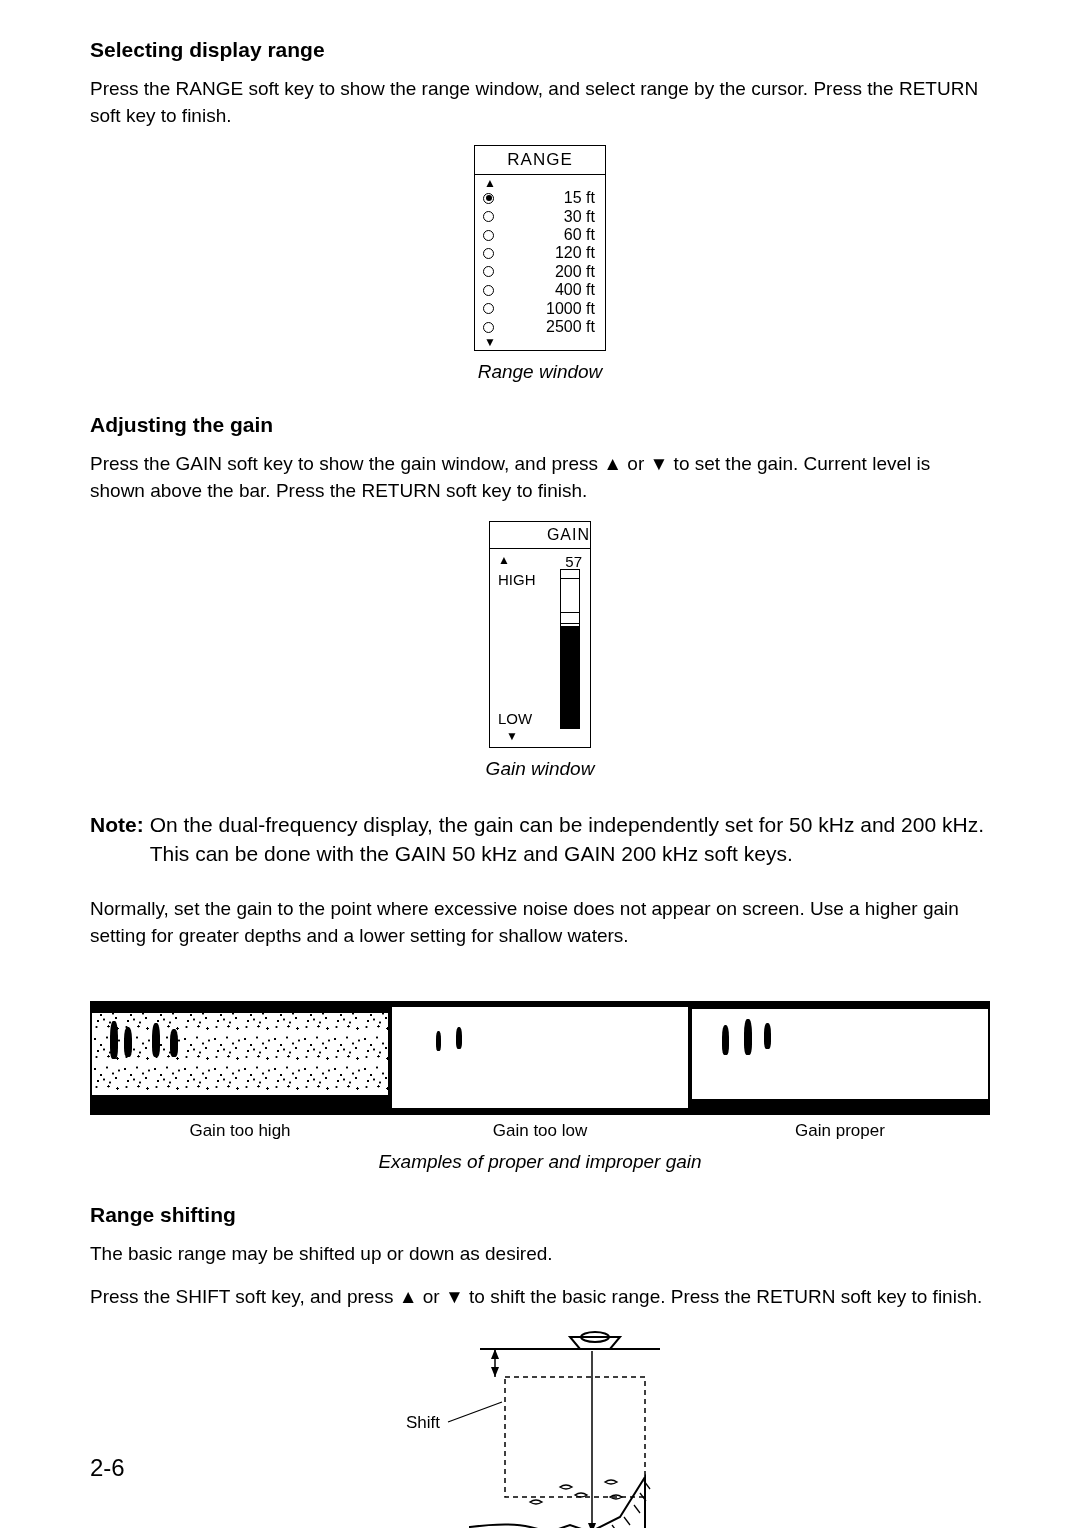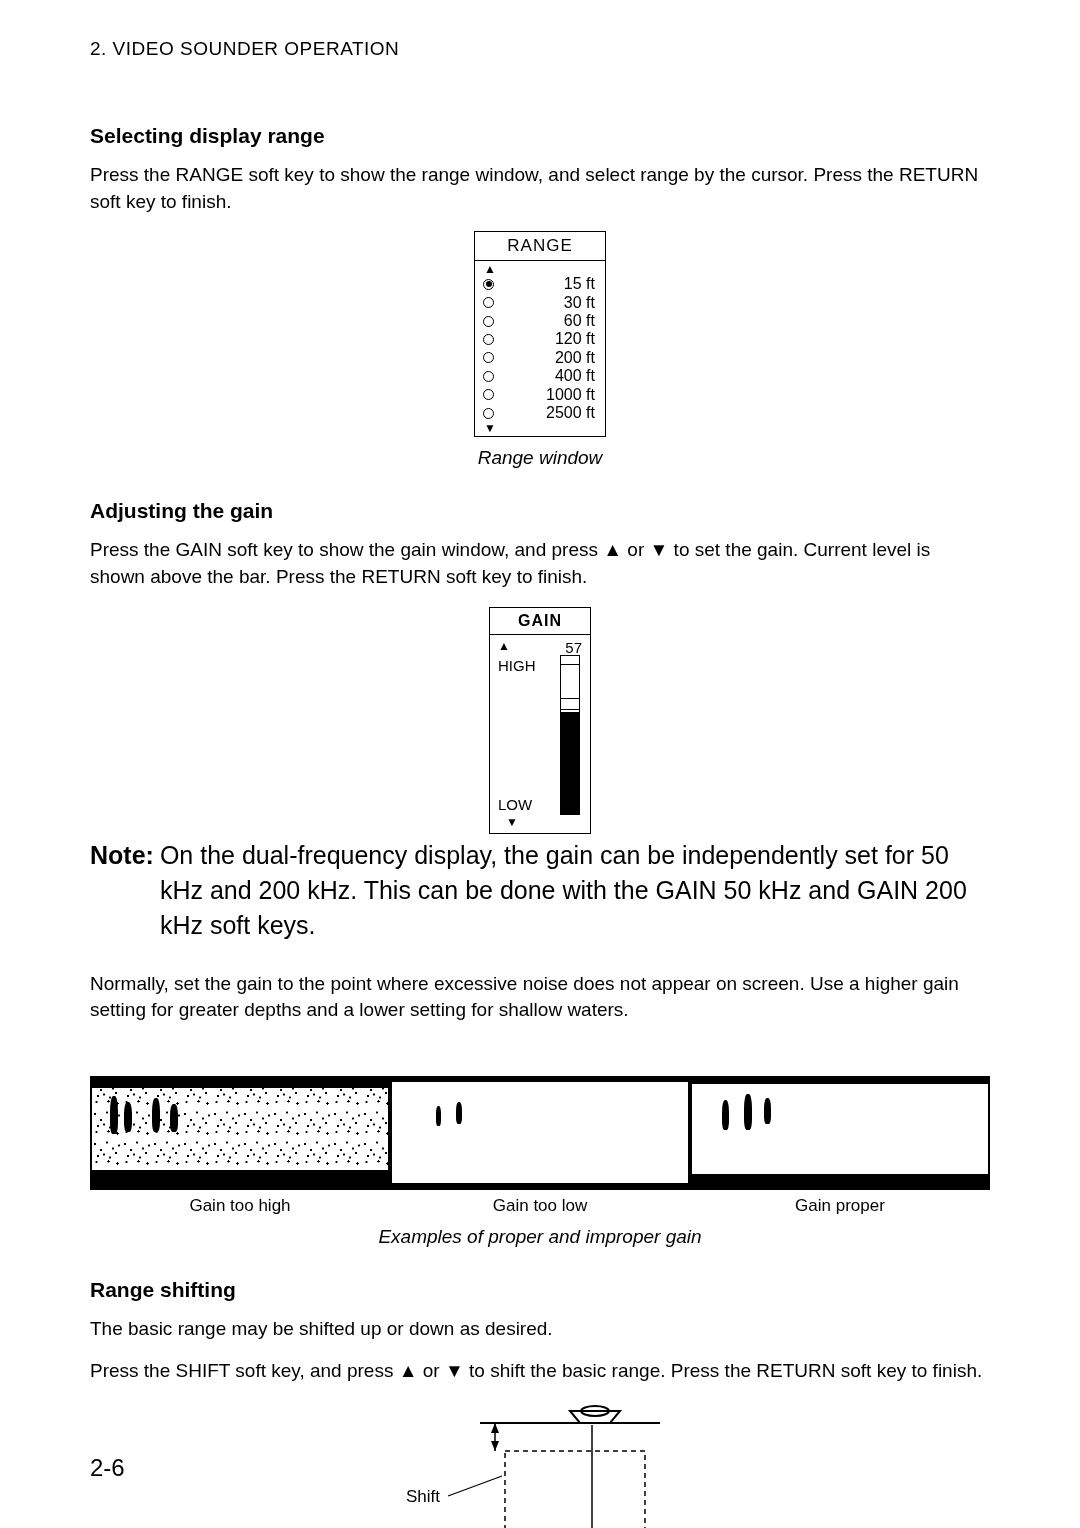--- a/index.html
+++ b/index.html
@@ -104,25 +104,24 @@
     padding-left: 1px;
   }
   
   .gain-box {
     border: 1.5px solid #000;
     width: 100px;
     margin: 6px auto 4px auto;
     font-size: 16px;
   }
   .gain-title {
-    text-align: center;
+    text-align: right;
     border-bottom: 1.5px solid #000;
     padding: 4px 0;
     letter-spacing: 1px;
-    font-weight: bold;
   }
   .gain-body {
     padding: 4px 8px 4px 8px;
     position: relative;
     height: 190px;
   }
   .gain-top-row {
     display: flex;
     justify-content: space-between;
     align-items: flex-start;
@@ -175,21 +174,21 @@
     top: 20px;
     width: 20px;
     height: 10px;
     border: 1.3px solid #000;
     box-sizing: border-box;
     background: #fff;
   }
   
   .note-block {
     display: flex;
-    font-size: 25px;
+    font-size: 21px;
     line-height: 1.4;
     margin: 0 0 28px 0;
     justify-content: flex-end;
   }
   .note-label {
     font-weight: bold;
     white-space: nowrap;
     margin-right: 6px;
   }
   .note-body {
@@ -268,21 +267,20 @@
     left: 90px;
     bottom: 46px;
     font-weight: normal;
     font-size: 24px;
   }
 </style>
 </head>
 <body>
 
 <div class="page">
-  <div class="header-line">2. VIDEO SOUNDER OPERATION</div>
 
   <div class="columns">
 
     <div class="col">
       <div class="h3">Selecting display range</div>
       <p class="para">Press the RANGE soft key to show the range window, and select range by the cursor. Press the RETURN soft key to finish.</p>
 
       <div class="range-box">
         <div class="range-title">RANGE</div>
         <div class="range-body">
@@ -340,20 +338,21 @@
           <div class="gain-low">LOW</div>
           <div class="gain-down-tri">▼</div>
           <div class="gain-bar-outer">
             <div class="gain-tick" style="top:33%"></div>
             <div class="gain-tick" style="top:26%"></div>
             <div class="gain-bar-fill" id="gain-fill" style="height: 65%;"></div>
           </div>
           <div class="gain-marker"></div>
         </div>
       </div>
+      <div class="italic-caption">Gain window</div>
 
       <div class="note-block">
         <div class="note-label">Note:</div>
         <div class="note-body">On the dual-frequency display, the gain can be independently set for 50 kHz and 200 kHz. This can be done with the GAIN 50 kHz and GAIN 200 kHz soft keys.</div>
       </div>
 
       <p class="para">Normally, set the gain to the point where excessive noise does not appear on screen. Use a higher gain setting for greater depths and a lower setting for shallow waters.</p>
     </div>
 
     <div class="col">

